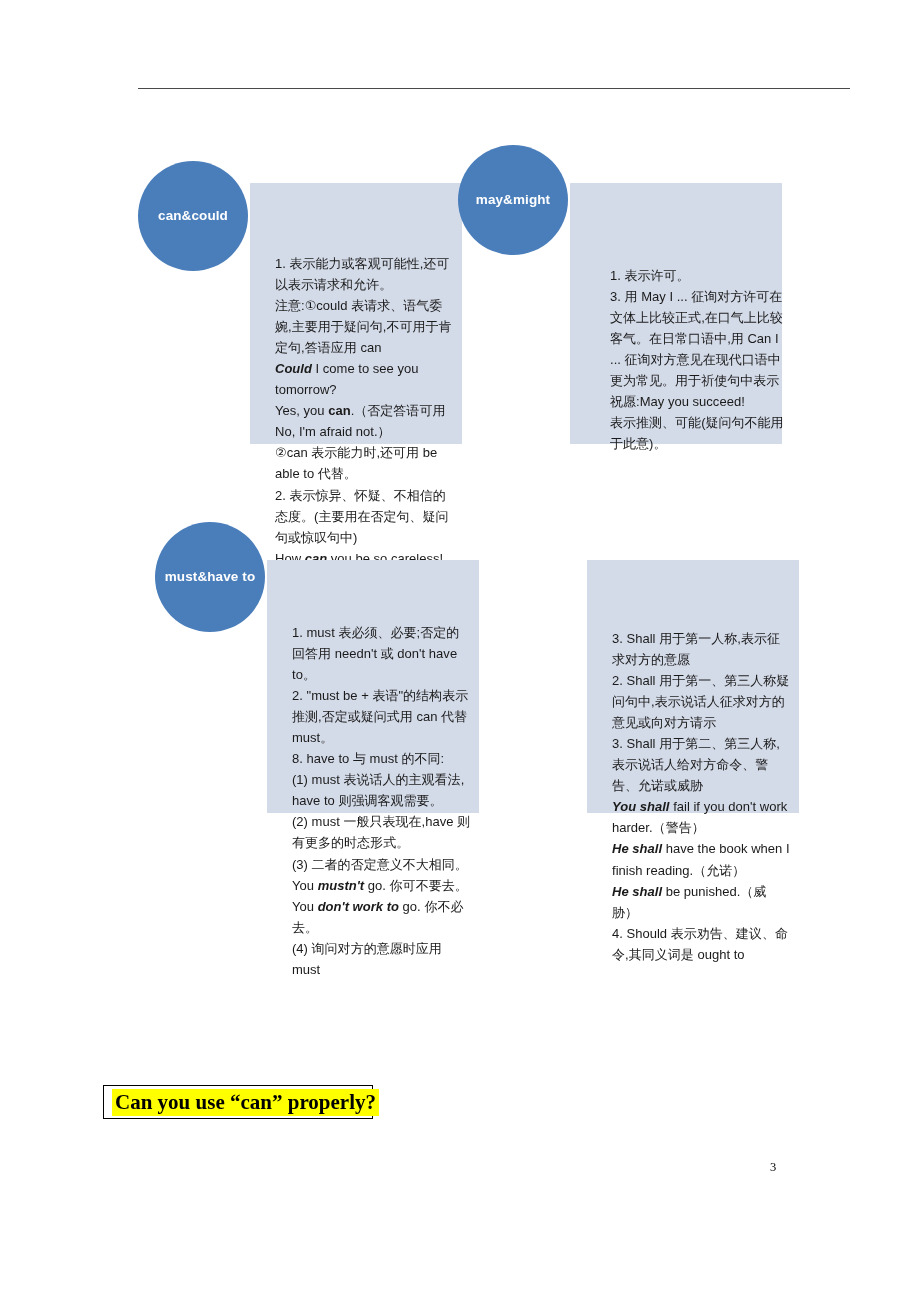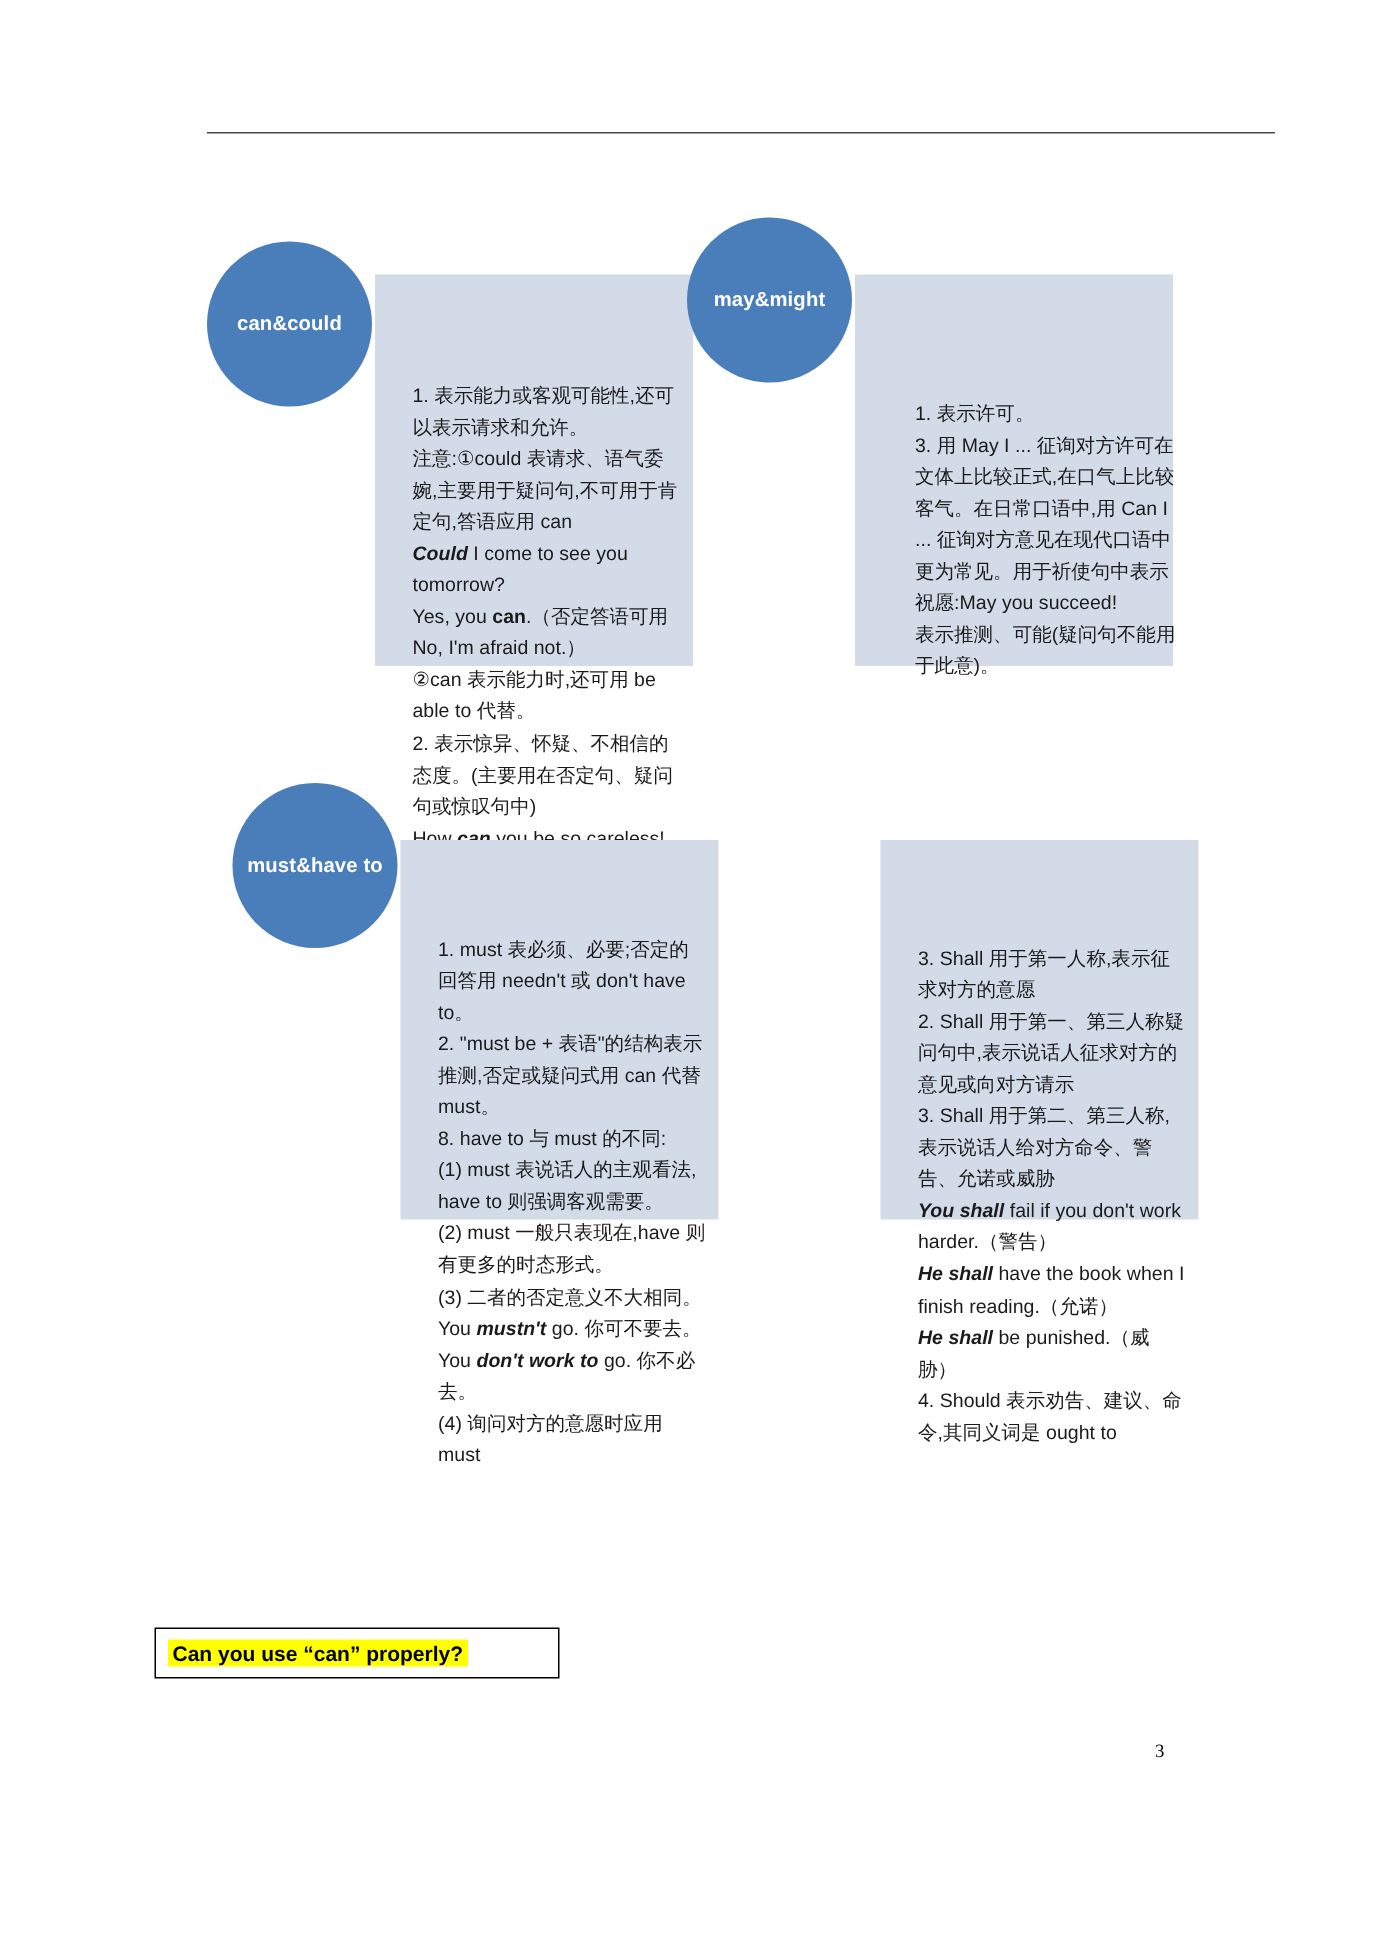--- a/index.html
+++ b/index.html
@@ -110,23 +110,23 @@
     top: 1085px;
     width: 270px;
     height: 34px;
     border: 1px solid #000000;
     background: #ffffff;
     display: flex;
     align-items: center;
     box-sizing: border-box;
   }
   .qbox .qtext {
-    font-family: Liberation Sans, sans-serif;
+    font-family: Liberation Serif, serif;
     font-weight: bold;
-    font-size: 14px;
+    font-size: 21px;
     color: #000000;
     background: #ffff00;
     padding: 1px 3px;
     margin-left: 8px;
     white-space: nowrap;
   }
 
   
   .page-number {
     position: absolute;

